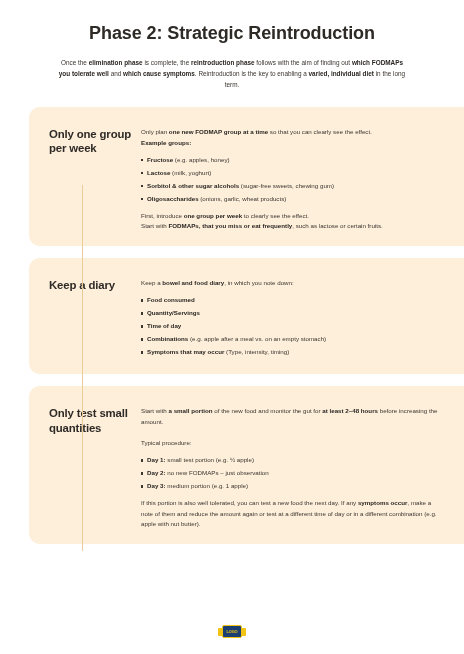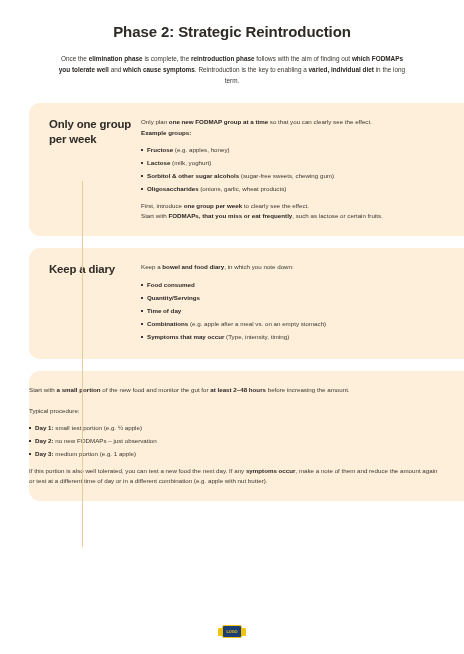--- a/index.html
+++ b/index.html
@@ -17,21 +17,21 @@
     overflow: hidden;
   }
 
   
   .header {
     padding: 22px 40px 0 40px;
     text-align: center;
   }
 
   .page-title {
-    font-size: 15px;
+    font-size: 18px;
     font-weight: bold;
     line-height: 1.28;
     color: #2e2a26;
     letter-spacing: -0.1px;
   }
 
   .intro {
     margin-top: 12px;
     font-size: 6.4px;
     line-height: 1.72;
@@ -57,21 +57,21 @@
     z-index: 3;
   }
 
   .card {
     position: relative;
     background: #fdefda;
     border-radius: 11px 0 0 11px;
     margin-left: 29px;
     margin-right: 0;
     display: flex;
-    padding: 14px 0 14px 0;
+    padding: 20px 0 14px 0;
     z-index: 1;
   }
 
   .card + .card { margin-top: 12px; }
 
   .card-title {
     flex: 0 0 112px;
     padding-left: 20px;
     padding-right: 6px;
     font-size: 11.4px;
@@ -198,20 +198,21 @@
           <ul class="bullets">
             <li><b>Food consumed</b></li>
             <li><b>Quantity/Servings</b></li>
             <li><b>Time of day</b></li>
             <li><b>Combinations</b> (e.g. apple after a meal vs. on an empty stomach)</li>
             <li><b>Symptoms that may occur</b> (Type, intensity, timing)</li>
           </ul>
         </div>
       </div>
       <div class="card">
+        <div class="card-title">Only test small quantities</div>
         <div class="card-body">
           <p>Start with <b>a small portion</b> of the new food and monitor the gut for <b>at least 2–48 hours</b> before increasing the amount.<br><br>Typical procedure:</p>
           <ul class="bullets">
             <li><b>Day 1:</b> small test portion (e.g. ½ apple)</li>
             <li><b>Day 2:</b> no new FODMAPs – just observation</li>
             <li><b>Day 3:</b> medium portion (e.g. 1 apple)</li>
           </ul>
           <p class="para-gap">If this portion is also well tolerated, you can test a new food the next day. If any <b>symptoms occur</b>, make a note of them and reduce the amount again or test at a different time of day or in a different combination (e.g. apple with nut butter).</p>
         </div>
       </div>

